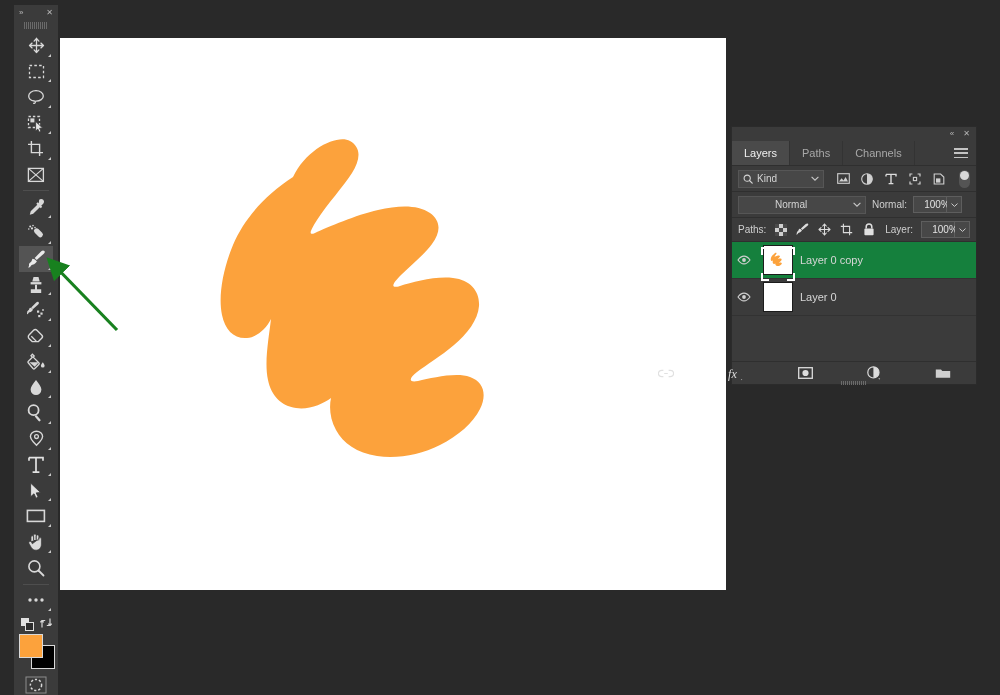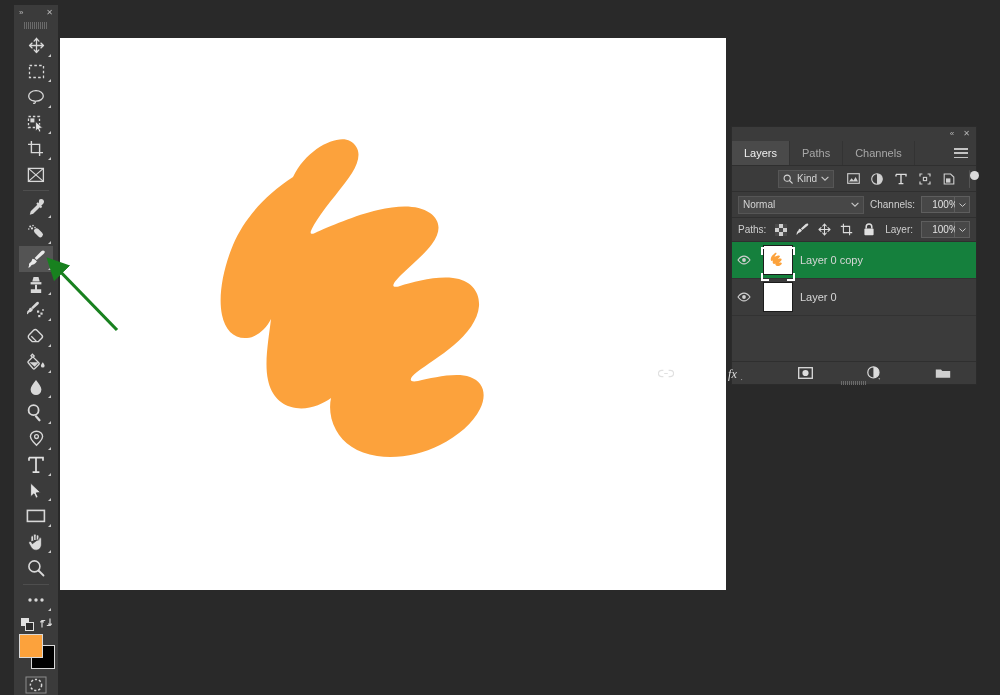--- a/index.html
+++ b/index.html
@@ -111,21 +111,21 @@
 
   .filter-row {
     height: 26px; display: flex; align-items: center;
     padding: 0 6px; gap: 4px;
     border-bottom: 1px solid #2f2f2f;
   }
   .kind-select {
     width: 86px; height: 18px; background: #474747;
     border: 1px solid #565656;
     display: flex; align-items: center; gap: 4px;
-    padding: 0 4px; font-size: 10px; color: #d4d4d4; cursor: pointer; margin-left: 40px;
+    padding: 0 4px; font-size: 10px; color: #d4d4d4; cursor: pointer;
   }
   .kind-select .label { flex: 1; }
   .filter-icons { display: flex; align-items: center; gap: 10px; margin-left: 8px; }
   .fic { width: 14px; height: 14px; display: flex; align-items: center; justify-content: center; cursor: pointer; }
   .pill-toggle {
     margin-left: 9px; width: 11px; height: 18px; border-radius: 6px;
     background: #545454; position: relative; cursor: pointer;
   }
   .pill-toggle i {
     position: absolute; left: 1px; top: 1px;
@@ -134,21 +134,21 @@
 
   .blend-row {
     height: 26px; display: flex; align-items: center;
     padding: 0 6px; gap: 6px; border-bottom: 1px solid #2f2f2f;
   }
   .blend-select {
     width: 128px; height: 18px; background: #474747; border: 1px solid #565656;
     display: flex; align-items: center; padding: 0 4px;
     font-size: 10px; color: #d4d4d4; cursor: pointer;
   }
-  .blend-select .label { flex: 1; }
+  .blend-select .label { flex: 1; margin-left: 32px; }
   .fld-label { font-size: 10px; color: #cfcfcf; }
   .numbox {
     width: 34px; height: 17px; background: #474747; border: 1px solid #5e5e5e;
     font-size: 10px; color: #e2e2e2; display: flex; align-items: center;
     justify-content: center; cursor: text; padding-left: 14px;
   }
   .stepper {
     width: 15px; height: 17px; background: #474747; border: 1px solid #5e5e5e;
     border-left: none; display: flex; align-items: center; justify-content: center;
     cursor: pointer;
@@ -517,21 +517,21 @@
         </div>
     </div>
 
     <div class="blend-row">
       <div class="blend-select">
         <span class="label">Normal</span>
         <svg width="8" height="5" viewBox="0 0 8 5">
             <path d="M.6.8L4 4.2 7.4.8" fill="none" stroke="#c9c9c9" stroke-width="1.1"></path>
           </svg>
       </div>
-      <span class="fld-label">Channels:</span>
+      <span class="fld-label">Normal:</span>
       <div style="display:flex;align-items:center">
         <div class="numbox">100%</div>
         <div class="stepper">
           <svg width="7" height="4" viewBox="0 0 7 4">
               <path d="M.5.6L3.5 3.4 6.5.6" fill="none" stroke="#c9c9c9" stroke-width="1"></path>
             </svg>
         </div>
       </div>
     </div>
 

